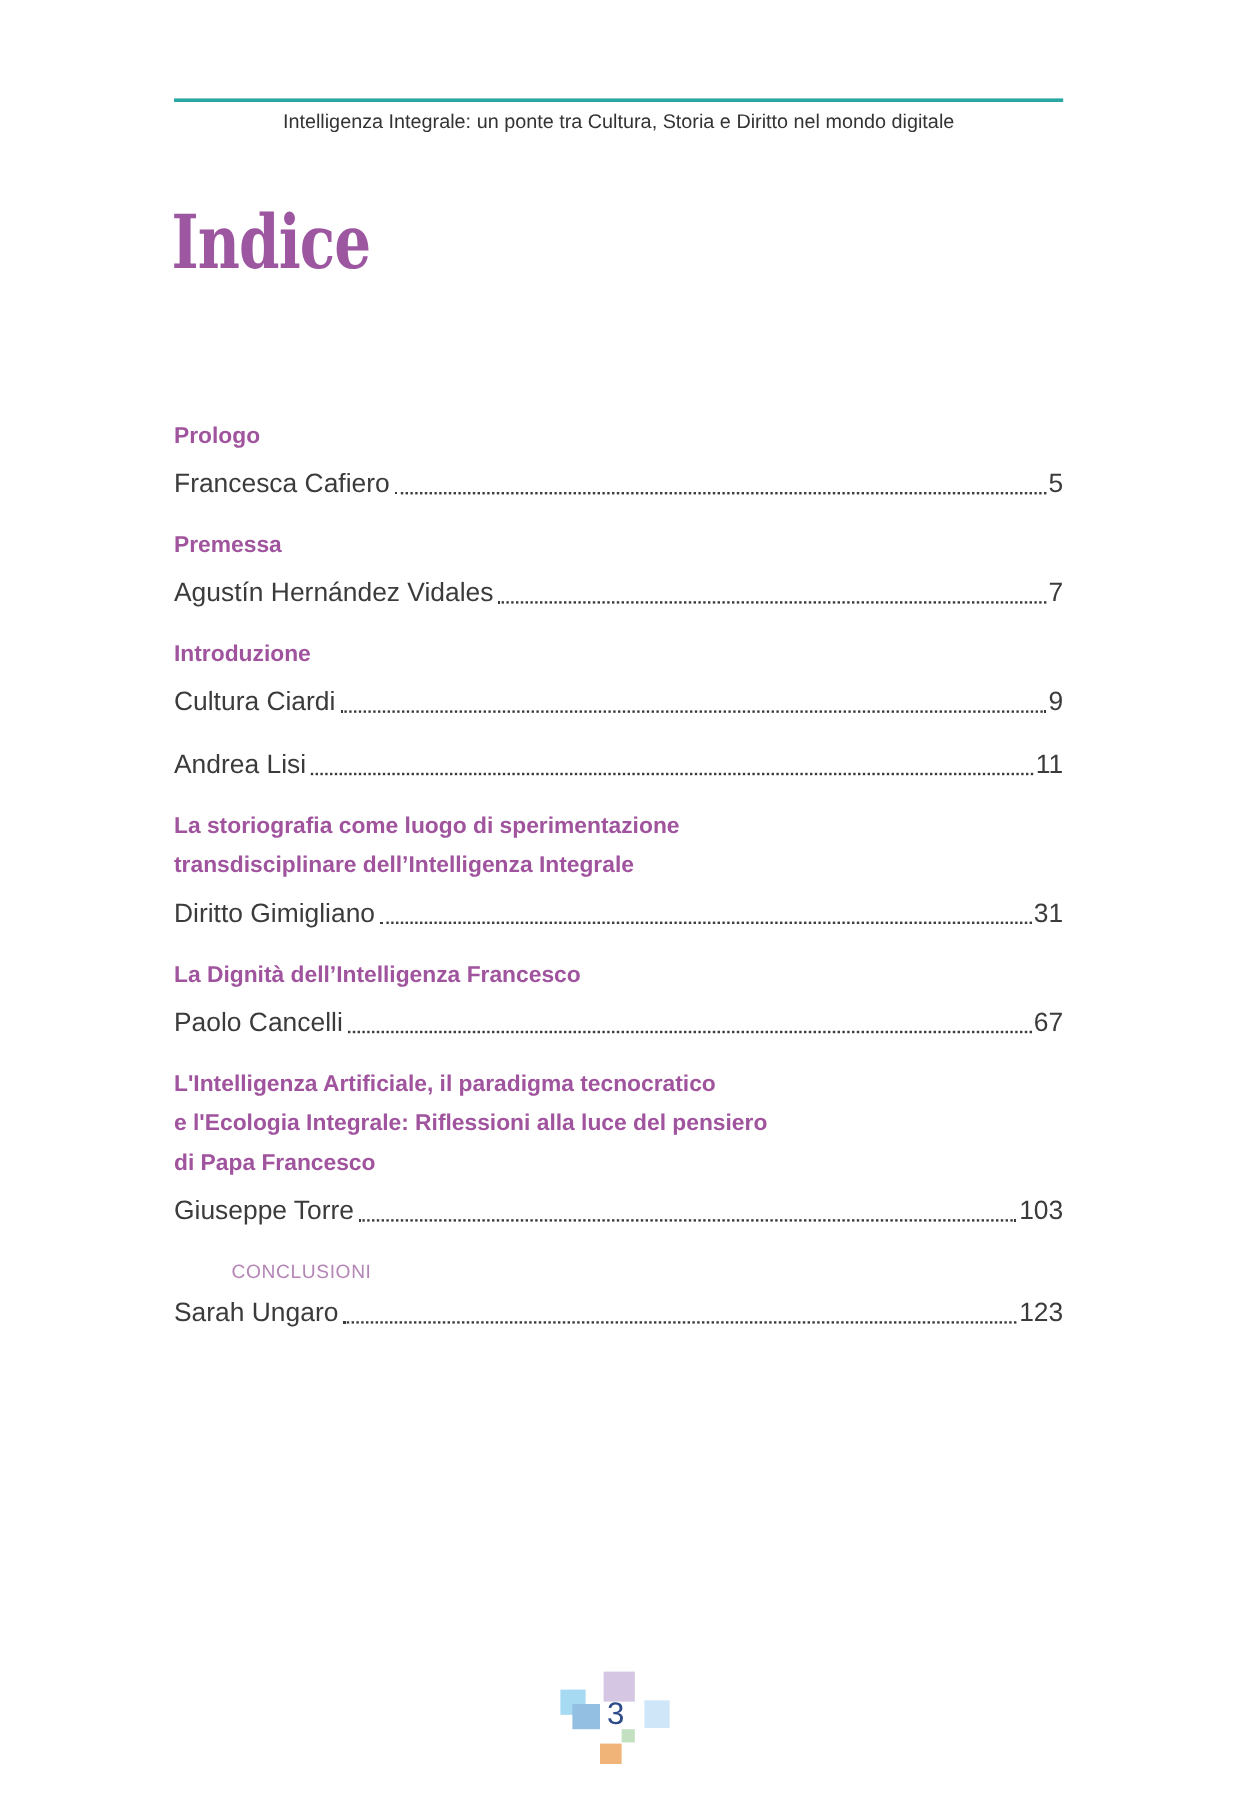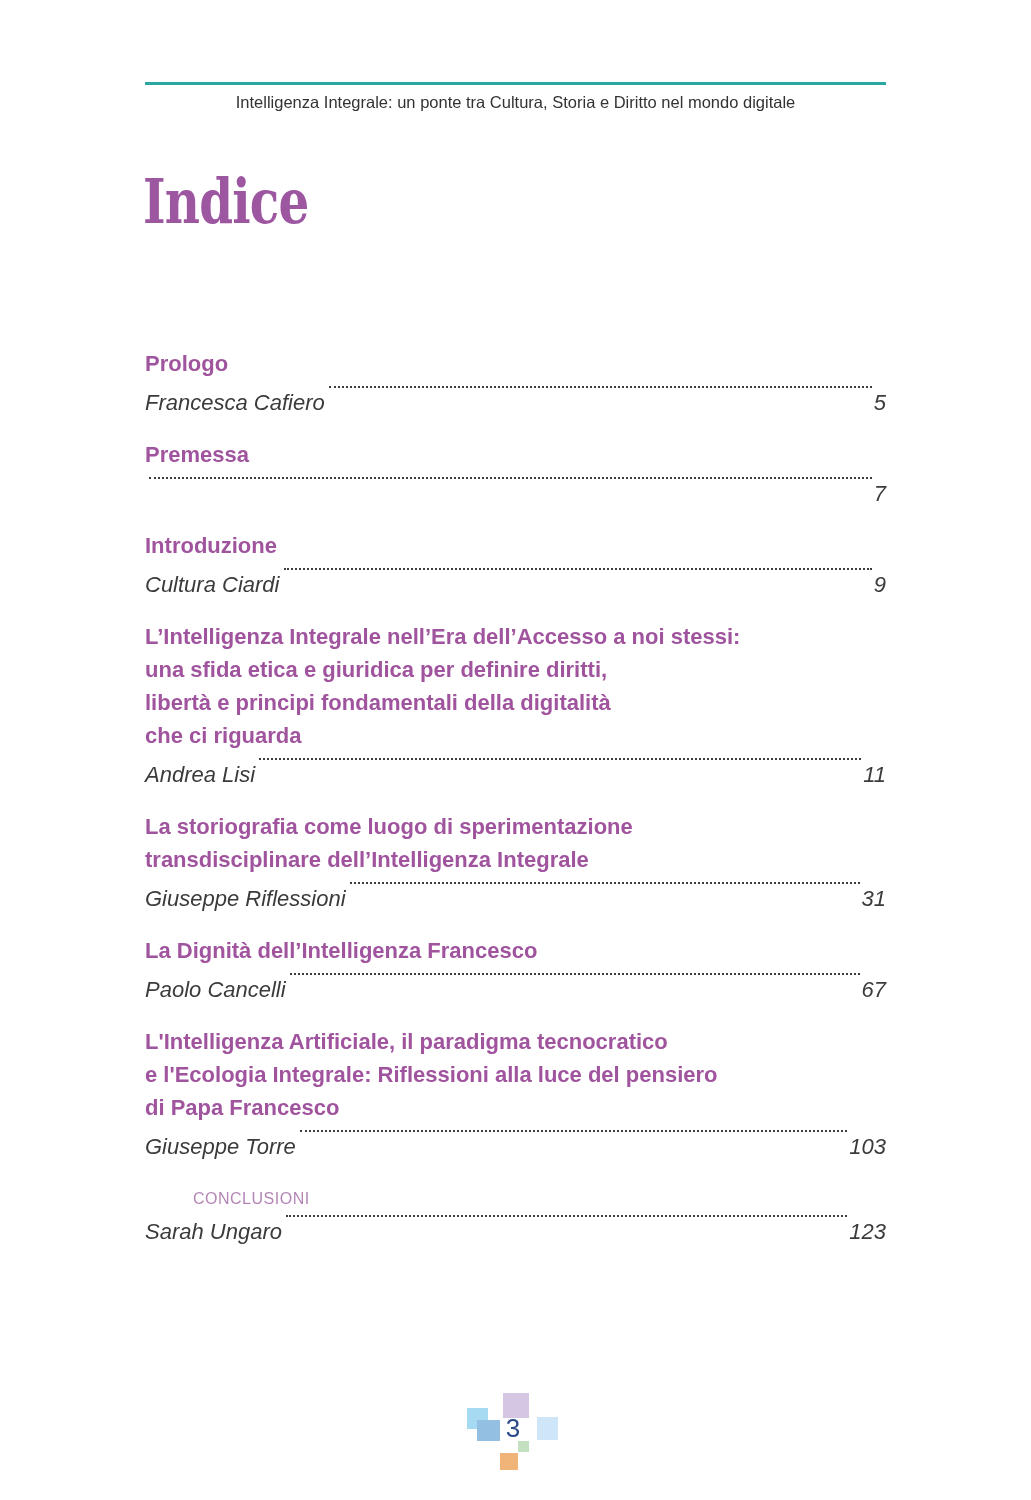--- a/index.html
+++ b/index.html
@@ -63,32 +63,31 @@
   .entry-label{
     font-size:16px;
     line-height:33px;
     font-weight:400;
     letter-spacing:0.5px;
     color:var(--section-label-purple);
     margin-left:48px;
   }
   .entry-title{margin:0 0 6px 0;}
   .entry-title .title-line{
-    font-size:22px;
+    font-size:19px;
     line-height:33px;
     font-weight:600;
     color:var(--heading-purple);
   }
   .author-row{
     display:flex;
-    align-items:flex-start;
+    align-items:flex-end;
     font-size:22px;
     line-height:33px;
     color:var(--body-text);
-    font-style:italic;
   }
   .author{white-space:nowrap;}
   .dots{
     flex:1;
     border-bottom:2.5px dotted #3b3b3b;
     margin:0 2px 7px 4px;
     min-width:20px;
   }
   .pnum{white-space:nowrap;}
   
@@ -128,54 +127,49 @@
           <span class="author" data-name="toc-entry-author">Francesca Cafiero</span>
           <span class="dots" data-name="dot-leader"></span>
           <span class="pnum" data-name="toc-entry-page-number">5</span>
         </div>
       </section>
       <section class="toc-entry" data-name="toc-entry">
         <div class="entry-title" data-name="toc-entry-title">
           <div class="title-line" data-name="toc-entry-title-line">Premessa</div>
         </div>
         <div class="author-row" data-name="toc-entry-author-row">
+          <span class="author" data-name="toc-entry-author">Agustín Hernández Vidales</span>
           <span class="dots" data-name="dot-leader"></span>
           <span class="pnum" data-name="toc-entry-page-number">7</span>
         </div>
       </section>
       <section class="toc-entry" data-name="toc-entry">
         <div class="entry-title" data-name="toc-entry-title">
           <div class="title-line" data-name="toc-entry-title-line">Introduzione</div>
         </div>
         <div class="author-row" data-name="toc-entry-author-row">
           <span class="author" data-name="toc-entry-author">Cultura Ciardi</span>
           <span class="dots" data-name="dot-leader"></span>
           <span class="pnum" data-name="toc-entry-page-number">9</span>
         </div>
       </section>
       <section class="toc-entry" data-name="toc-entry">
-        <div class="entry-title" data-name="toc-entry-title">
-          <div class="title-line" data-name="toc-entry-title-line">L’Intelligenza Integrale nell’Era dell’Accesso a noi stessi:</div>
-          <div class="title-line" data-name="toc-entry-title-line">una sfida etica e giuridica per definire diritti,</div>
-          <div class="title-line" data-name="toc-entry-title-line">libertà e principi fondamentali della digitalità</div>
-          <div class="title-line" data-name="toc-entry-title-line">che ci riguarda</div>
-        </div>
         <div class="author-row" data-name="toc-entry-author-row">
           <span class="author" data-name="toc-entry-author">Andrea Lisi</span>
           <span class="dots" data-name="dot-leader"></span>
           <span class="pnum" data-name="toc-entry-page-number">11</span>
         </div>
       </section>
       <section class="toc-entry" data-name="toc-entry">
         <div class="entry-title" data-name="toc-entry-title">
           <div class="title-line" data-name="toc-entry-title-line">La storiografia come luogo di sperimentazione</div>
           <div class="title-line" data-name="toc-entry-title-line">transdisciplinare dell’Intelligenza Integrale</div>
         </div>
         <div class="author-row" data-name="toc-entry-author-row">
-          <span class="author" data-name="toc-entry-author">Giuseppe Riflessioni</span>
+          <span class="author" data-name="toc-entry-author">Diritto Gimigliano</span>
           <span class="dots" data-name="dot-leader"></span>
           <span class="pnum" data-name="toc-entry-page-number">31</span>
         </div>
       </section>
       <section class="toc-entry" data-name="toc-entry">
         <div class="entry-title" data-name="toc-entry-title">
           <div class="title-line" data-name="toc-entry-title-line">La Dignità dell’Intelligenza Francesco</div>
         </div>
         <div class="author-row" data-name="toc-entry-author-row">
           <span class="author" data-name="toc-entry-author">Paolo Cancelli</span>

